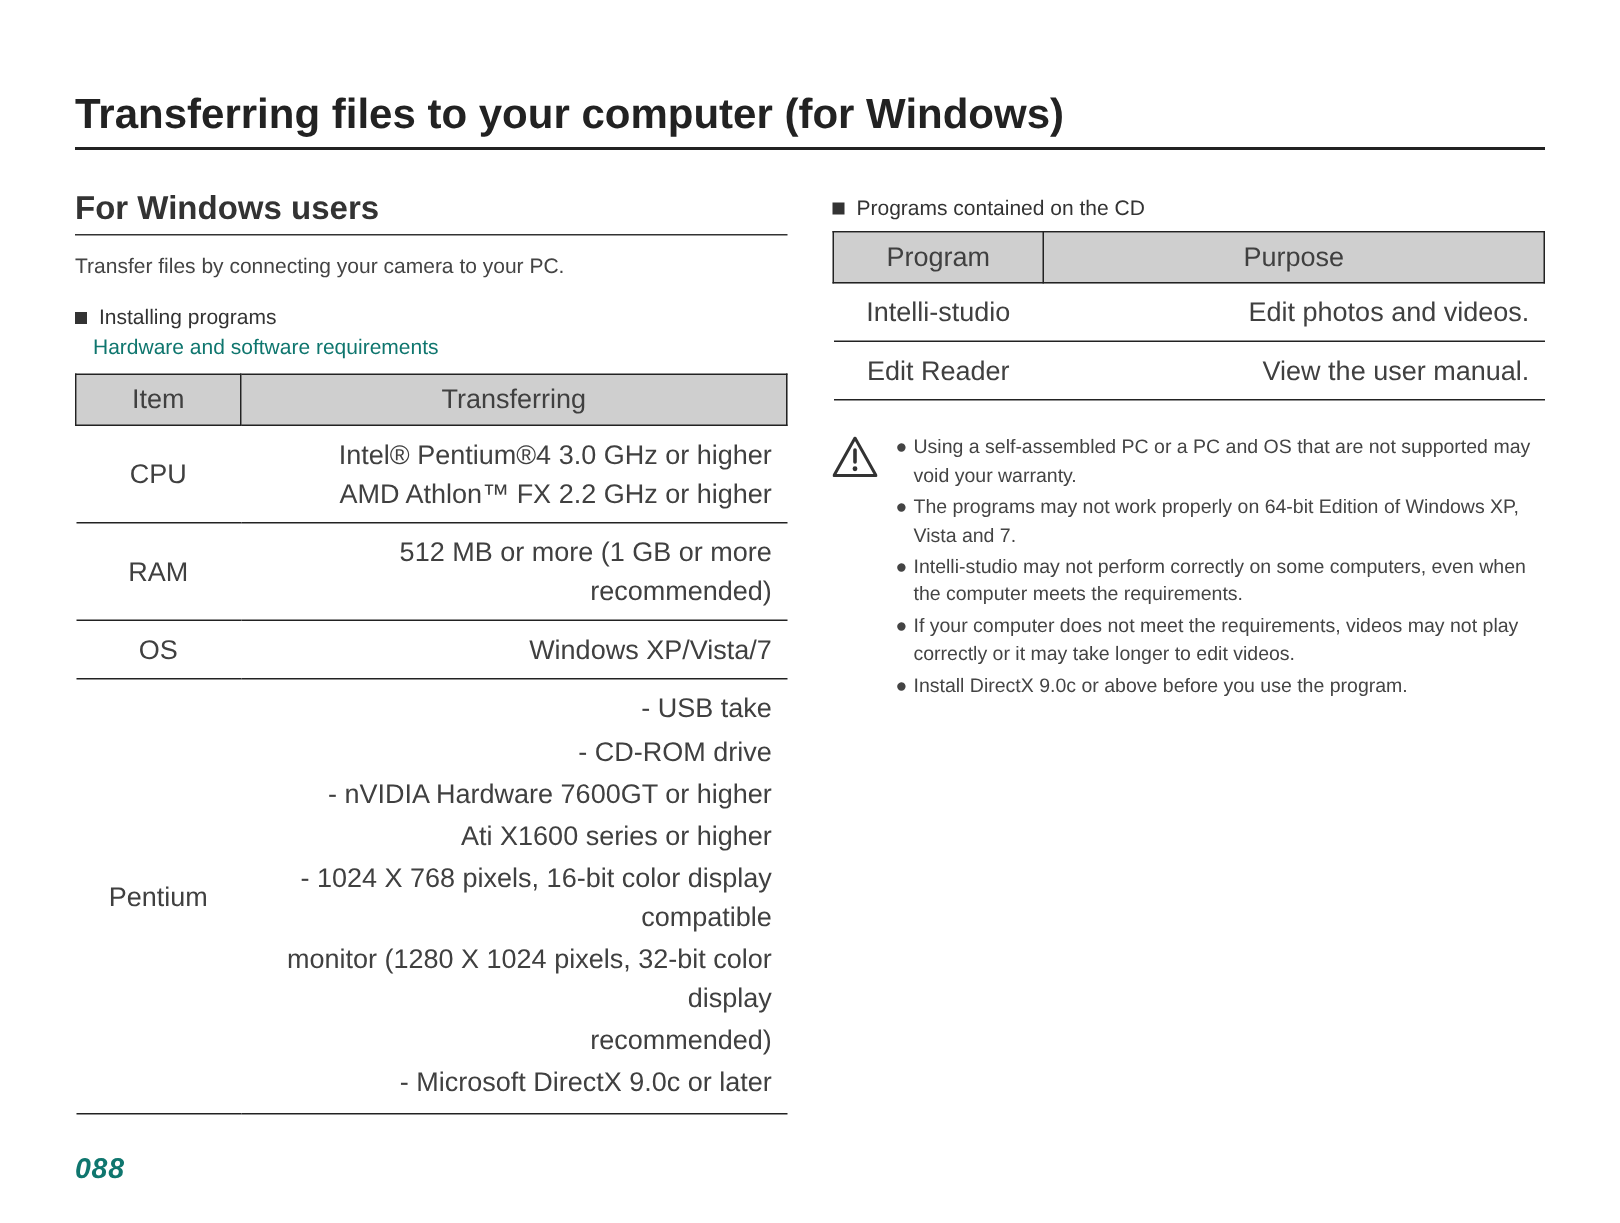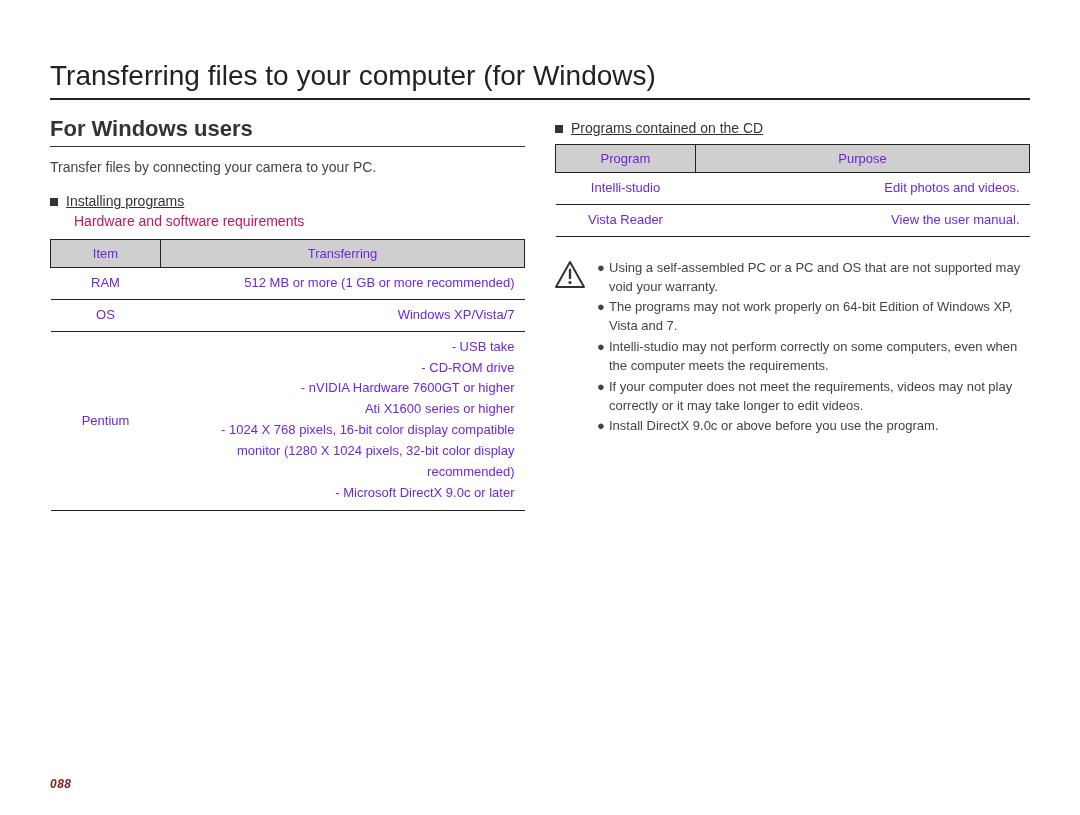--- a/index.html
+++ b/index.html
@@ -5,48 +5,48 @@
   * { box-sizing: border-box; margin: 0; padding: 0; }
   html, body { width: 1080px; height: 815px; background: #fff; font-family: Arial, Helvetica, sans-serif; color: #3e3e3e; }
   .page {
     width: 1080px;
     height: 815px;
     padding: 60px 50px 30px 50px;
     position: relative;
   }
   .title {
     font-size: 28px;
-    font-weight: normal;
+    font-weight: bold;
     color: #222;
     border-bottom: 2px solid #222;
     padding-bottom: 6px;
-    margin-bottom: 16px;
+    margin-bottom: 26px;
   }
   .cols {
     display: flex;
     gap: 30px;
   }
   .col { flex: 1; min-width: 0; }
   .subheading {
     font-size: 22px;
     color: #333;
     border-bottom: 1px solid #333;
     padding-bottom: 4px;
     margin-bottom: 12px;
   }
   .intro { font-size: 14px; color: #444; margin-bottom: 18px; }
-  .sec-label { font-size: 14px; color: #333; margin-bottom: 4px; text-decoration: underline; }
+  .sec-label { font-size: 14px; color: #333; margin-bottom: 4px; }
   .sec-label .sq { display:inline-block; width:8px; height:8px; background:#333; margin-right:8px; vertical-align: middle; }
-  .sec-sub { font-size: 14px; color: #be185d; margin-left: 24px; margin-bottom: 10px; }
+  .sec-sub { font-size: 14px; color: #0f766e; margin-left: 12px; margin-bottom: 10px; }
 
   table.spec {
     width: 100%;
     border-collapse: collapse;
-    font-size: 13px;
-    color: #6d28d9;
+    font-size: 18px;
+    color: #404040;
   }
   table.spec th {
     background: #cfcfcf;
     font-weight: normal;
     text-align: center;
     padding: 6px 10px;
     border: 1px solid #222;
   }
   table.spec td {
     padding: 6px 10px;
@@ -71,23 +71,23 @@
   .warn-box { display: flex; align-items: flex-start; gap: 12px; }
   .warn-icon-wrap { flex: 0 0 auto; padding-top: 2px; }
   .warn-list { font-size: 13px; color: #444; line-height: 1.45; }
   .warn-list .row { display: flex; margin-bottom: 2px; }
   .warn-list .dot { flex: 0 0 12px; }
 
   .page-num {
     position: absolute;
     left: 50px;
     bottom: 24px;
-    font-size: 12px;
+    font-size: 19px;
     font-weight: bold;
-    color: #7f1d1d;
+    color: #0f766e;
     font-style: italic;
     letter-spacing: 0.5px;
   }
 </style>
 </head>
 <body>
 
 <div class="page">
 
   <h1 class="title">Transferring files to your computer (for Windows)</h1>
@@ -101,20 +101,27 @@
       <div class="sec-label">
         <span class="sq"></span><span>Installing programs</span>
       </div>
       <div class="sec-sub">Hardware and software requirements</div>
 
       <table class="spec">
         <tbody>
             <tr class="headrow">
           <th>Item</th>
           <th>Transferring</th>
+        </tr>
+        <tr>
+          <td class="item">CPU</td>
+          <td>
+            <div>Intel® Pentium®4 3.0 GHz or higher</div>
+            <div>AMD Athlon™ FX 2.2 GHz or higher</div>
+          </td>
         </tr>
         <tr>
           <td class="item">RAM</td>
           <td>512 MB or more (1 GB or more recommended)</td>
         </tr>
         <tr>
           <td class="item">OS</td>
           <td>Windows XP/Vista/7</td>
         </tr>
         <tr>
@@ -146,21 +153,21 @@
         <tbody>
             <tr class="headrow">
           <th style="width:140px">Program</th>
           <th>Purpose</th>
         </tr>
         <tr>
           <td class="item" style="width:140px">Intelli-studio</td>
           <td>Edit photos and videos.</td>
         </tr>
         <tr>
-          <td class="item" style="width:140px">Vista Reader</td>
+          <td class="item" style="width:140px">Edit Reader</td>
           <td>View the user manual.</td>
         </tr>
       </tbody>
         </table>
 
       <div class="warn-box">
         <div class="warn-icon-wrap">
           <svg width="30" height="28" viewBox="0 0 30 28">
             <polygon points="15,1 29,26 1,26" fill="none" stroke="#333" stroke-width="2" stroke-linejoin="round"></polygon>
             <line x1="15" y1="9" x2="15" y2="17" stroke="#333" stroke-width="2.4" stroke-linecap="round"></line>

